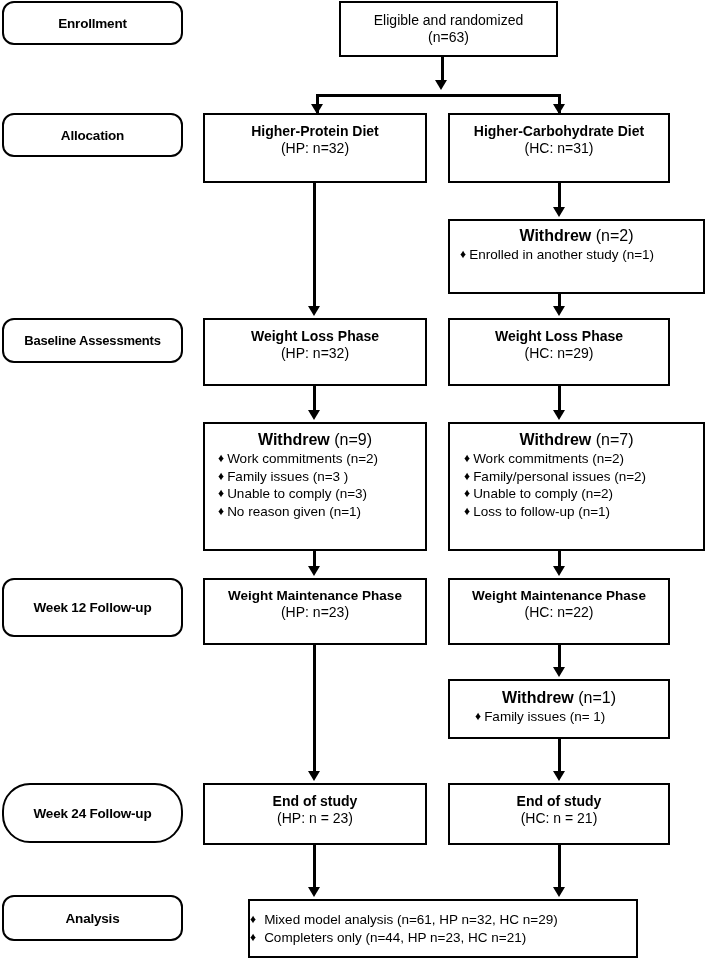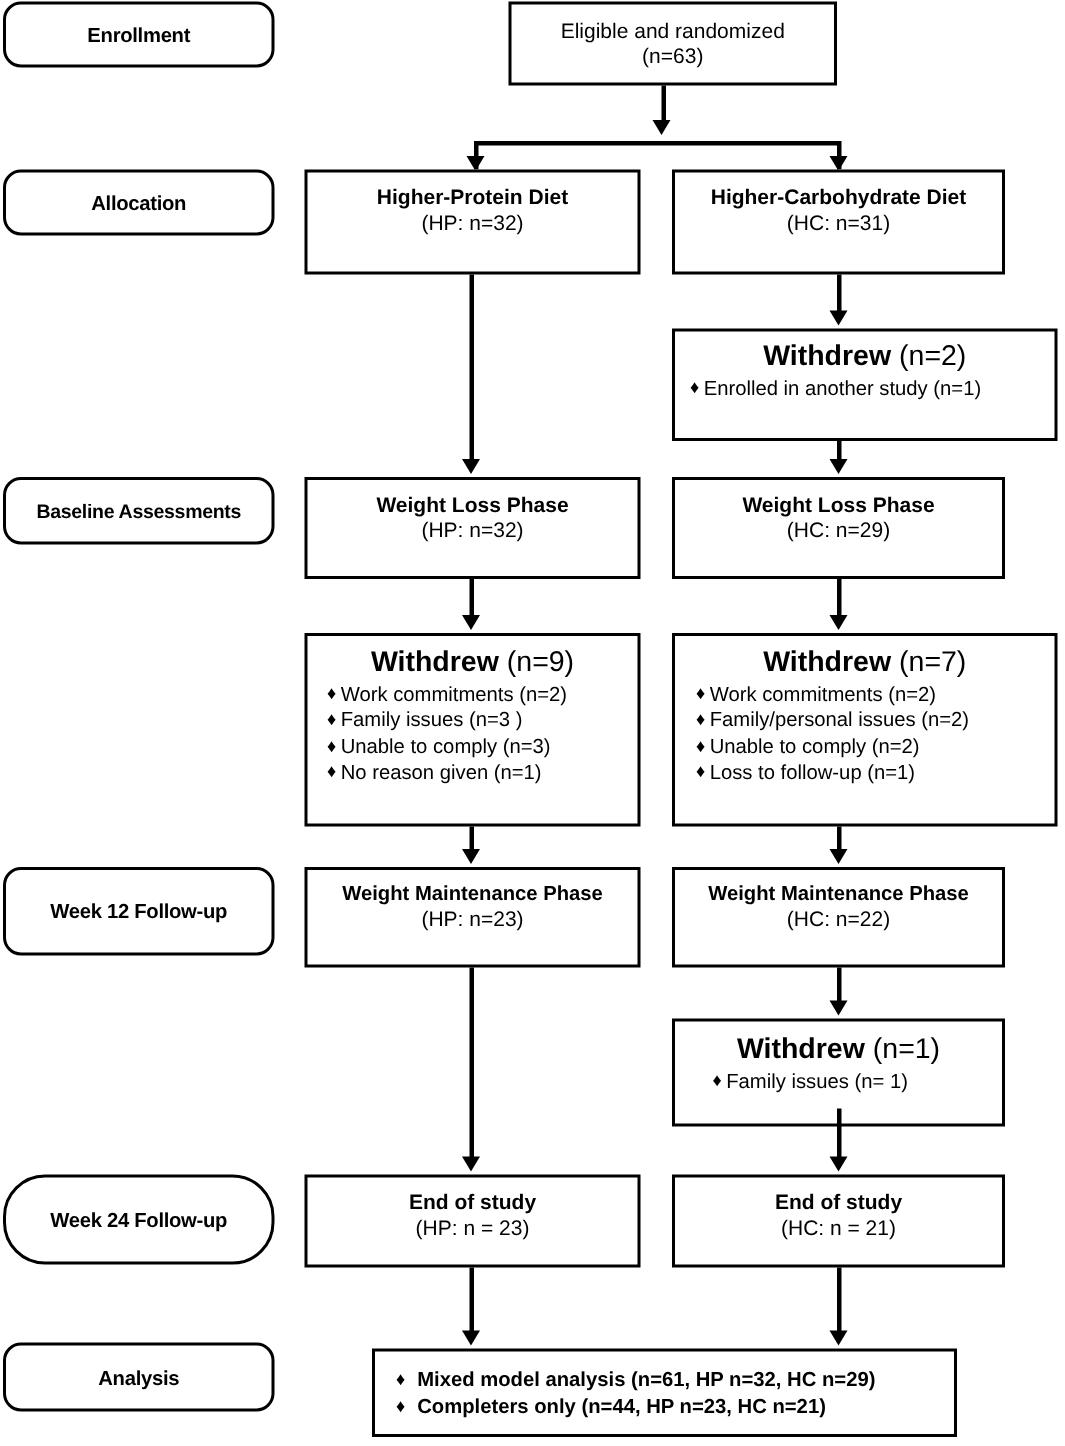--- a/index.html
+++ b/index.html
@@ -71,21 +71,21 @@
     white-space: nowrap;
   }
   .dia {
     display: inline-block;
     margin-right: 3px;
     font-size: 12px;
     line-height: 1;
     vertical-align: 1px;
   }
   .title-row {
-    font-size: 19px;
+    font-size: 16px;
     line-height: 1.25;
     text-align: center;
     width: 100%;
   }
   .title-row b { font-weight: bold; }
 
   
   .vline {
     position: absolute;
     width: 2.5px;
@@ -258,21 +258,21 @@
     <div class="line bold" style="font-size:13.5px;">Weight Maintenance Phase</div>
     <div class="line">(HC: n=22)</div>
   </div>
 
   <div class="vline" style="left:313px; top:645px; height:128px;"></div>
   <div class="arrow" style="left:308px; top:771px;"></div>
 
   <div class="vline" style="left:558px; top:645px; height:24px;"></div>
   <div class="arrow" style="left:553px; top:667px;"></div>
 
-  <div class="box" style="left:448px; top:679px; width:222px; height:72px; align-items:stretch;">
+  <div class="box" style="left:448px; top:679px; width:222px; height:60px; align-items:stretch;">
     <div class="pad-top" style="height:7px;"></div>
     <div class="title-row">
       <b>Withdrew</b><span> (n=1)</span>
     </div>
     <div class="bullets" style="padding-left:25px;">
       <span class="bullet-row">
         <span class="dia">♦</span><span>Family issues (n= 1)</span>
       </span>
     </div>
   </div>
@@ -292,21 +292,21 @@
     <div class="line">(HC: n = 21)</div>
   </div>
 
   <div class="vline" style="left:313px; top:845px; height:44px;"></div>
   <div class="arrow" style="left:308px; top:887px;"></div>
 
   <div class="vline" style="left:558px; top:845px; height:44px;"></div>
   <div class="arrow" style="left:553px; top:887px;"></div>
 
   <div class="box center-v" style="left:248px; top:899px; width:390px; height:59px; align-items:stretch;">
-    <div class="bullets" style="padding-left:14px;font-weight:bold;">
+    <div class="bullets" style="padding-left:0;">
       <span class="bullet-row" style="font-size:13.5px;">
         <span class="dia" style="margin-right:8px;">♦</span><span>Mixed model analysis (n=61, HP n=32, HC n=29)</span>
       </span>
       <span class="bullet-row" style="font-size:13.5px;">
         <span class="dia" style="margin-right:8px;">♦</span><span>Completers only (n=44, HP n=23, HC n=21)</span>
       </span>
     </div>
   </div>
 
 </div>

